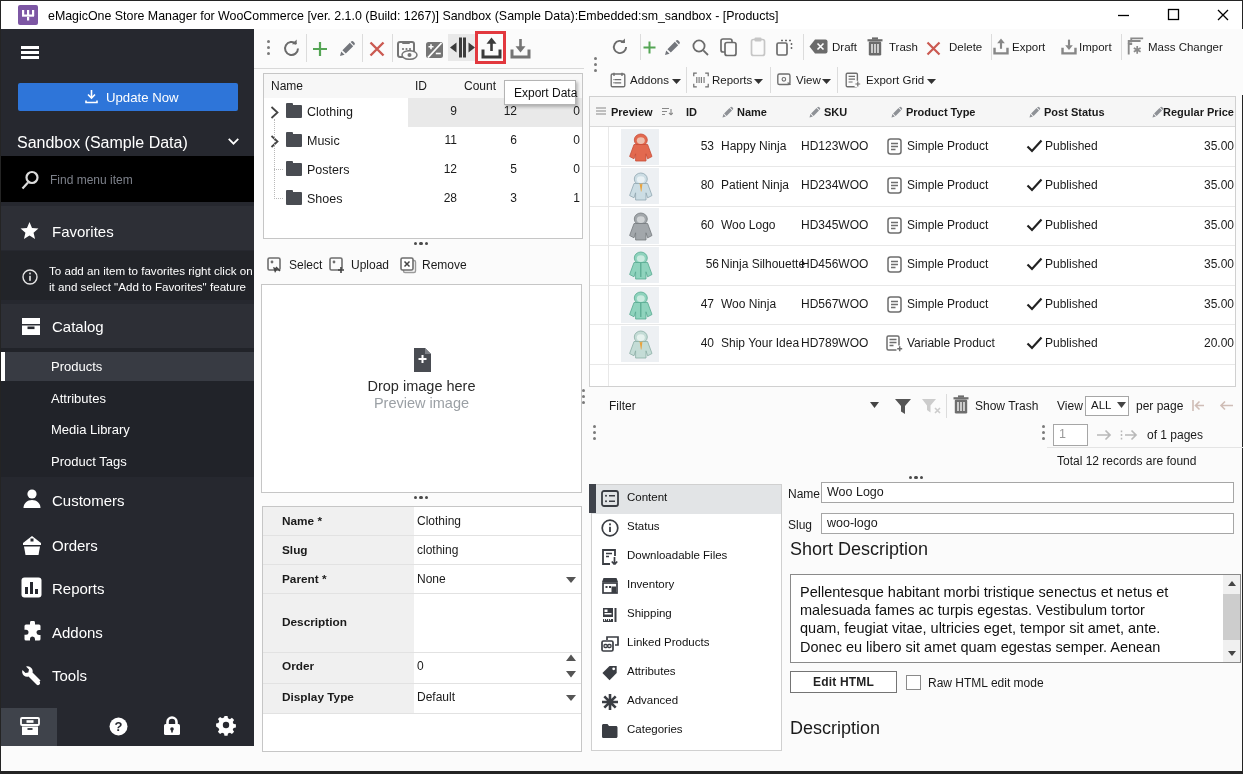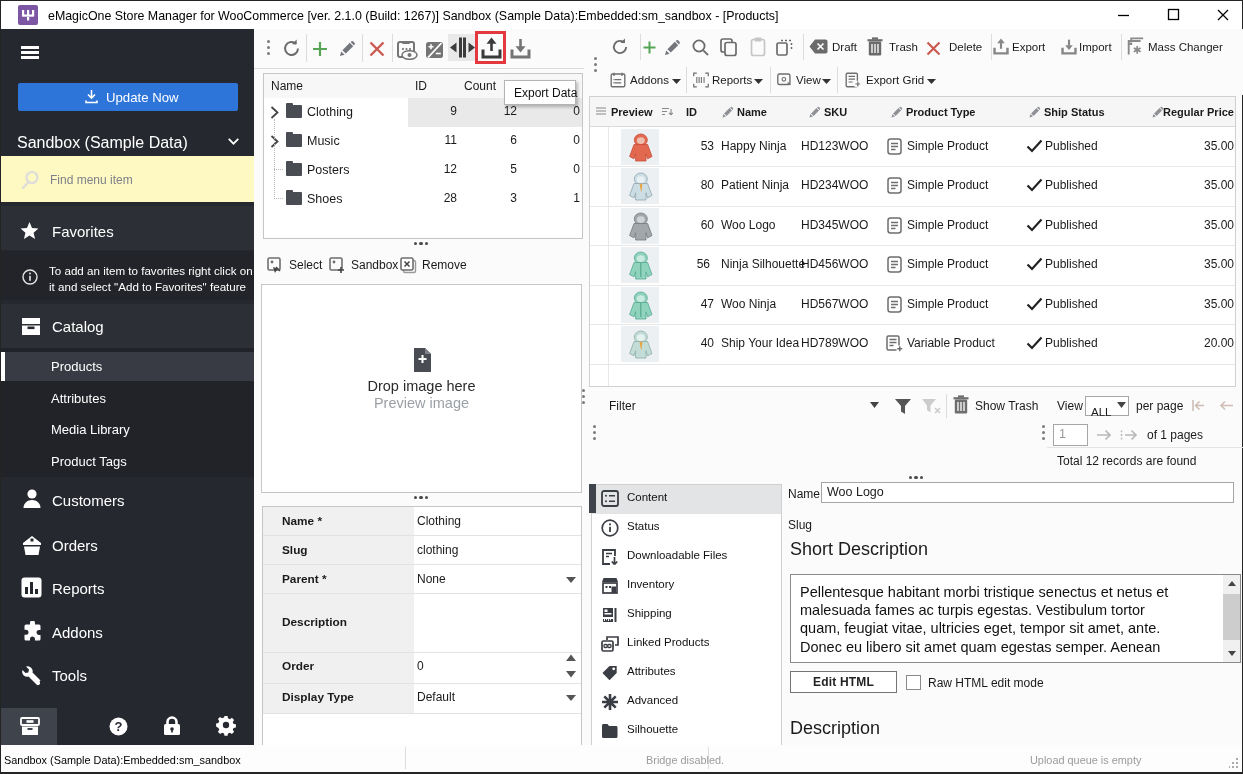--- a/index.html
+++ b/index.html
@@ -8,21 +8,21 @@
 .abs { position:absolute; }
 #win { position:absolute; left:0; top:0; width:1243px; height:774px; border:1px solid #242424; border-bottom:3px solid #242424; background:#fbfbfb; }
 svg { display:block; }
 
 #titlebar { position:absolute; left:0; top:0; width:100%; height:28px; background:#fff; }
 #appicon { position:absolute; left:17px; top:4px; width:20px; height:20px; background:#7d57a4; border-radius:2px; }
 #apptitle { position:absolute; left:47px; top:8px; font-size:12.4px; color:#000; white-space:nowrap; }
 
 #sidebar { position:absolute; left:0; top:28px; width:253px; height:717px; background:#26282f; color:#fff; overflow:hidden; }
 #updatebtn { position:absolute; left:17px; top:54px; width:220px; height:28px; background:#2e75d9; border-radius:2px; color:#fff; font-size:14px; }
-#searchrow { position:absolute; left:0; top:127px; width:253px; height:46px; background:#fef9c3; }
+#searchrow { position:absolute; left:0; top:127px; width:253px; height:46px; background:#000000; }
 .mlabel { position:absolute; left:51px; font-size:15px; color:#fff; }
 .slabel { position:absolute; left:50px; font-size:13px; color:#fff; }
 
 #statusbar { position:absolute; left:0; top:744px; width:1241px; height:27px; background:#fdfdfd; font-size:10.9px; color:#000; }
 .statsep { position:absolute; top:2px; height:22px; width:1px; background:#dcdcdc; }
 
 .panel { position:absolute; background:#fff; border:1px solid #c6c6c6; }
 .sep { position:absolute; width:1px; background:#dcdcdc; }
 .tbl { font-size:12px; color:#1a1a1a; white-space:nowrap; }
 .f115 { font-size:11.5px !important; }
@@ -291,21 +291,21 @@
       <circle cx="5" cy="5" r="1.4" fill="#6e6e6e"></circle>
       <path d="M8 16l-2-6 6 2-2.2.9z" fill="#444"></path>
       <path d="M9 10l4 4" stroke="#444" stroke-width="1.4"></path>
     </svg>
 <div class="tbl abs" style="left:288px;top:257px">Select</div>
 <svg class="abs" style="left:328px;top:256px" width="18" height="17" viewBox="0 0 18 17">
       <rect x="1" y="1" width="12" height="12" rx="1.5" fill="none" stroke="#6e6e6e" stroke-width="1.6"></rect>
       <circle cx="5" cy="5" r="1.4" fill="#6e6e6e"></circle>
       <path d="M12 10v6M9 13h6" stroke="#444" stroke-width="1.6"></path>
     </svg>
-<div class="tbl abs" style="left:350px;top:257px">Sandbox</div>
+<div class="tbl abs" style="left:350px;top:257px">Upload</div>
 <svg class="abs" style="left:399px;top:256px" width="18" height="17" viewBox="0 0 18 17">
       <rect x="3.5" y="3.5" width="12" height="12" rx="1.5" fill="none" stroke="#9a9a9a" stroke-width="1.4"></rect>
       <rect x="1" y="1" width="12" height="12" rx="1.5" fill="#fff" stroke="#6e6e6e" stroke-width="1.6"></rect>
       <path d="M4.5 4.5l5 5M9.5 4.5l-5 5" stroke="#444" stroke-width="1.5"></path>
     </svg>
 <div class="tbl abs" style="left:421px;top:257px">Remove</div>
 
 <div class="panel" style="left:260px;top:283px;width:321px;height:209px">
   <svg class="abs" style="left:151px;top:63px" width="19" height="24" viewBox="0 0 19 24">
         <path d="M1 0h11l6 6v18H1z" fill="#494c52"></path>
@@ -492,21 +492,21 @@
   <div class="tbl abs" style="left:234px;top:9px;font-size:11px;font-weight:bold">SKU</div>
   <svg class="pencil12" style="left:300px;top:9px" width="13" height="13" viewBox="0 0 13 13">
         <path d="M1.5 11.5l.9-3.4 2.5 2.5zM5.6 10L3.1 7.5l5.4-5.4 2.5 2.5z" fill="#8e9196"></path>
         <path d="M9.3 1.3a1.4 1.4 0 012 0l.5.5a1.4 1.4 0 010 2l-.2.2-2.5-2.5z" fill="#8e9196"></path>
       </svg>
   <div class="tbl abs" style="left:316px;top:9px;font-size:11px;font-weight:bold">Product Type</div>
   <svg class="pencil12" style="left:438px;top:9px" width="13" height="13" viewBox="0 0 13 13">
         <path d="M1.5 11.5l.9-3.4 2.5 2.5zM5.6 10L3.1 7.5l5.4-5.4 2.5 2.5z" fill="#8e9196"></path>
         <path d="M9.3 1.3a1.4 1.4 0 012 0l.5.5a1.4 1.4 0 010 2l-.2.2-2.5-2.5z" fill="#8e9196"></path>
       </svg>
-  <div class="tbl abs" style="left:454px;top:9px;font-size:11px;font-weight:bold">Ship Status</div>
+  <div class="tbl abs" style="left:454px;top:9px;font-size:11px;font-weight:bold">Post Status</div>
   <svg class="pencil12" style="left:561px;top:9px" width="13" height="13" viewBox="0 0 13 13">
         <path d="M1.5 11.5l.9-3.4 2.5 2.5zM5.6 10L3.1 7.5l5.4-5.4 2.5 2.5z" fill="#8e9196"></path>
         <path d="M9.3 1.3a1.4 1.4 0 012 0l.5.5a1.4 1.4 0 010 2l-.2.2-2.5-2.5z" fill="#8e9196"></path>
       </svg>
   <div class="tbl abs" style="left:573px;top:9px;font-size:11px;font-weight:bold">Regular Price</div>
   <div class="abs" style="left:18px;top:30px;width:1px;height:259px;background:#e8e8e8"></div>
   <div class="rowline" style="top:69px"></div>
   <div class="rowline" style="top:109px"></div>
   <div class="rowline" style="top:148px"></div>
   <div class="rowline" style="top:188px"></div>
@@ -583,21 +583,21 @@
   <div class="thumb" style="left:31px;top:150px">
         <div style="margin:3px 0 0 4px">
           <svg width="31" height="30" viewBox="0 0 31 30">
             <ellipse cx="15.8" cy="8" rx="6.5" ry="6" fill="#8fd3bd" stroke="#55a88f" stroke-width="0.8"></ellipse>
             <ellipse cx="15.8" cy="8.6" rx="4" ry="3.4" fill="#c9eadf"></ellipse>
             <path d="M9 12.5h13.6l4.4 12-4.4 2.3-1.6-5V29H10.6v-7.2l-1.6 5-4.4-2.3z" fill="#8fd3bd" stroke="#55a88f" stroke-width="0.8"></path>
             <path d="M15.8 13v14" stroke="#55a88f" stroke-width="1.2"></path>
           </svg>
         </div>
       </div>
-  <div class="tbl abs tr" style="left:80px;top:160px;width:40px">56</div>
+  <div class="tbl abs tr" style="left:89px;top:160px;width:40px">56</div>
   <div class="tbl abs" style="left:131px;top:160px">Ninja Silhouette</div>
   <div class="tbl abs" style="left:211px;top:160px">HD456WOO</div>
   <svg class="abs" style="left:297px;top:159px" width="15" height="17" viewBox="0 0 15 17">
         <rect x="1" y="1" width="13" height="15" rx="2.5" fill="none" stroke="#6e6e6e" stroke-width="1.5"></rect>
         <path d="M4 5.5h7M4 8.5h7M4 11.5h4.5" stroke="#6e6e6e" stroke-width="1.3"></path>
       </svg>
   <div class="tbl abs" style="left:317px;top:160px">Simple Product</div>
   <svg class="abs" style="left:436px;top:160px" width="17" height="14" viewBox="0 0 17 14">
         <path d="M1.5 7.5l4.5 4.5L15.5 1.5" fill="none" stroke="#222" stroke-width="2.2"></path>
       </svg>
@@ -666,21 +666,21 @@
     </svg>
 <div class="sep" style="left:945px;top:393px;height:24px"></div>
 <svg class="abs" style="left:952px;top:394px" width="16" height="19" viewBox="0 0 16 19">
       <rect x="1.8" y="4.5" width="12.4" height="14" rx="1.3" fill="#6e6e6e"></rect>
       <rect x="0.5" y="2.2" width="15" height="2.2" fill="#6e6e6e"></rect>
       <rect x="5" y="0.4" width="6" height="2.2" fill="#6e6e6e"></rect>
       <path d="M5 7v9M8 7v9M11 7v9" stroke="#fff" stroke-width="1.3"></path>
     </svg>
 <div class="tbl abs" style="left:974px;top:398px">Show Trash</div>
 <div class="tbl abs" style="left:1056px;top:398px">View</div>
-<div class="forminput" style="left:1084px;top:395px;width:44px;height:20px;padding-top:9px;font-size:11.5px">ALL</div>
+<div class="forminput" style="left:1084px;top:395px;width:44px;height:20px;padding-top:2px;font-size:11.5px">ALL</div>
 <svg class="abs" style="left:1116px;top:401px" width="9" height="7" viewBox="0 0 9 7">
       <path d="M0 0l4.5 6L9 0z" fill="#444"></path>
     </svg>
 <div class="tbl abs" style="left:1135px;top:398px">per page</div>
 <svg class="abs" style="left:1190px;top:398px" width="15" height="13" viewBox="0 0 15 13">
       <path d="M2 1v11" stroke="#cfbdb6" stroke-width="1.6"></path>
       <path d="M13 6.5H5M8.5 2.5l-4 4 4 4" fill="none" stroke="#cfbdb6" stroke-width="1.6"></path>
     </svg>
 <svg class="abs" style="left:1218px;top:398px" width="15" height="13" viewBox="0 0 15 13">
       <path d="M14 6.5H2M6 2.5l-4 4 4 4" fill="none" stroke="#cfbdb6" stroke-width="1.6"></path>
@@ -761,25 +761,26 @@
       <circle cx="12.7" cy="3.8" r="1.4" fill="#fff"></circle>
     </svg>
 <div class="tabrow" style="top:664px">Attributes</div>
 <svg class="abs" style="left:600px;top:692px" width="18" height="18" viewBox="0 0 18 18">
       <path d="M9 1v16M1 9h16M3.3 3.3l11.4 11.4M14.7 3.3L3.3 14.7" stroke="#3a3d43" stroke-width="2.6"></path>
     </svg>
 <div class="tabrow" style="top:693px">Advanced</div>
 <svg class="abs" style="left:600px;top:722px" width="18" height="15" viewBox="0 0 18 15">
       <path d="M1 2.5c0-.8.7-1.5 1.5-1.5h4l1.5 2h7c.8 0 1.5.7 1.5 1.5v9c0 .8-.7 1.5-1.5 1.5h-13A1.5 1.5 0 011 13.5z" fill="#3a3d43"></path>
     </svg>
-<div class="tabrow" style="top:722px">Silhouette</div>
+<div class="tabrow" style="top:722px">Categories</div>
 
 <div class="tbl abs" style="left:787px;top:486px">Name</div>
 <div class="forminput" style="left:820px;top:481px;width:413px;height:21px">Woo Logo</div>
 <div class="tbl abs" style="left:787px;top:517px">Slug</div>
+<div class="forminput" style="left:820px;top:512px;width:413px;height:21px">woo-logo</div>
 <div class="hd19" style="left:789px;top:538px">Short Description</div>
 <div class="abs" style="left:789px;top:573px;width:451px;height:89px;border:1px solid #8a8a8a;background:#fff">
   <div class="abs" style="left:9px;top:8px;font-size:14.5px;line-height:18.2px;color:#111;white-space:nowrap">Pellentesque habitant morbi tristique senectus et netus et<br>malesuada fames ac turpis egestas. Vestibulum tortor<br>quam, feugiat vitae, ultricies eget, tempor sit amet, ante.<br>Donec eu libero sit amet quam egestas semper. Aenean</div>
   <div class="abs" style="right:0;top:0;width:17px;height:87px;background:#f0f0f0">
     <svg class="abs" style="left:5px;top:6px" width="8" height="5" viewBox="0 0 8 5">
           <path d="M4 0L8 5H0z" fill="#444"></path>
         </svg>
     <div class="abs" style="left:0;top:19px;width:17px;height:46px;background:#cdcdcd"></div>
     <svg class="abs" style="left:5px;top:76px" width="8" height="5" viewBox="0 0 8 5">
           <path d="M4 5L0 0h8z" fill="#444"></path>
@@ -787,31 +788,14 @@
   </div>
 </div>
 <div class="abs" style="left:789px;top:670px;width:107px;height:22px;border:1px solid #747474;background:#fff;text-align:center;font-size:12px;font-weight:bold;color:#222;line-height:20px;letter-spacing:0.2px">Edit HTML</div>
 <div class="abs" style="left:905px;top:674px;width:15px;height:15px;border:1px solid #8a8a8a;background:#fff"></div>
 <div class="tbl abs" style="left:927px;top:675px">Raw HTML edit mode</div>
 <div class="hd19" style="left:789px;top:717px">Description</div>
 
 <div class="abs" style="left:503px;top:79px;width:72px;height:25px;background:#fff;border:1px solid #b4b4b4;box-shadow:2px 2px 3px rgba(0,0,0,0.25)"></div>
 <div class="abs" style="left:513px;top:85px;font-size:12px;color:#111">Export Data</div>
 
-<div id="statusbar">
-  <div class="abs" style="left:3px;top:9px;color:#000">Sandbox (Sample Data):Embedded:sm_sandbox</div>
-  <div class="statsep" style="left:404px"></div>
-  <div class="statsep" style="left:707px"></div>
-  <div class="abs" style="left:645px;top:9px;color:#9b9b9b">Bridge disabled.</div>
-  <div class="abs" style="left:1029px;top:9px;color:#9b9b9b">Upload queue is empty</div>
-  <svg class="abs" style="left:1228px;top:13px" width="10" height="10" viewBox="0 0 10 10">
-        <g fill="#aaa">
-          <rect x="7" y="0" width="2" height="2"></rect>
-          <rect x="7" y="4" width="2" height="2"></rect>
-          <rect x="7" y="8" width="2" height="2"></rect>
-          <rect x="3" y="4" width="2" height="2"></rect>
-          <rect x="3" y="8" width="2" height="2"></rect>
-          <rect x="-1" y="8" width="2" height="2"></rect>
-        </g>
-      </svg>
+
 </div>
 
-</div>
-
 </body></html>

